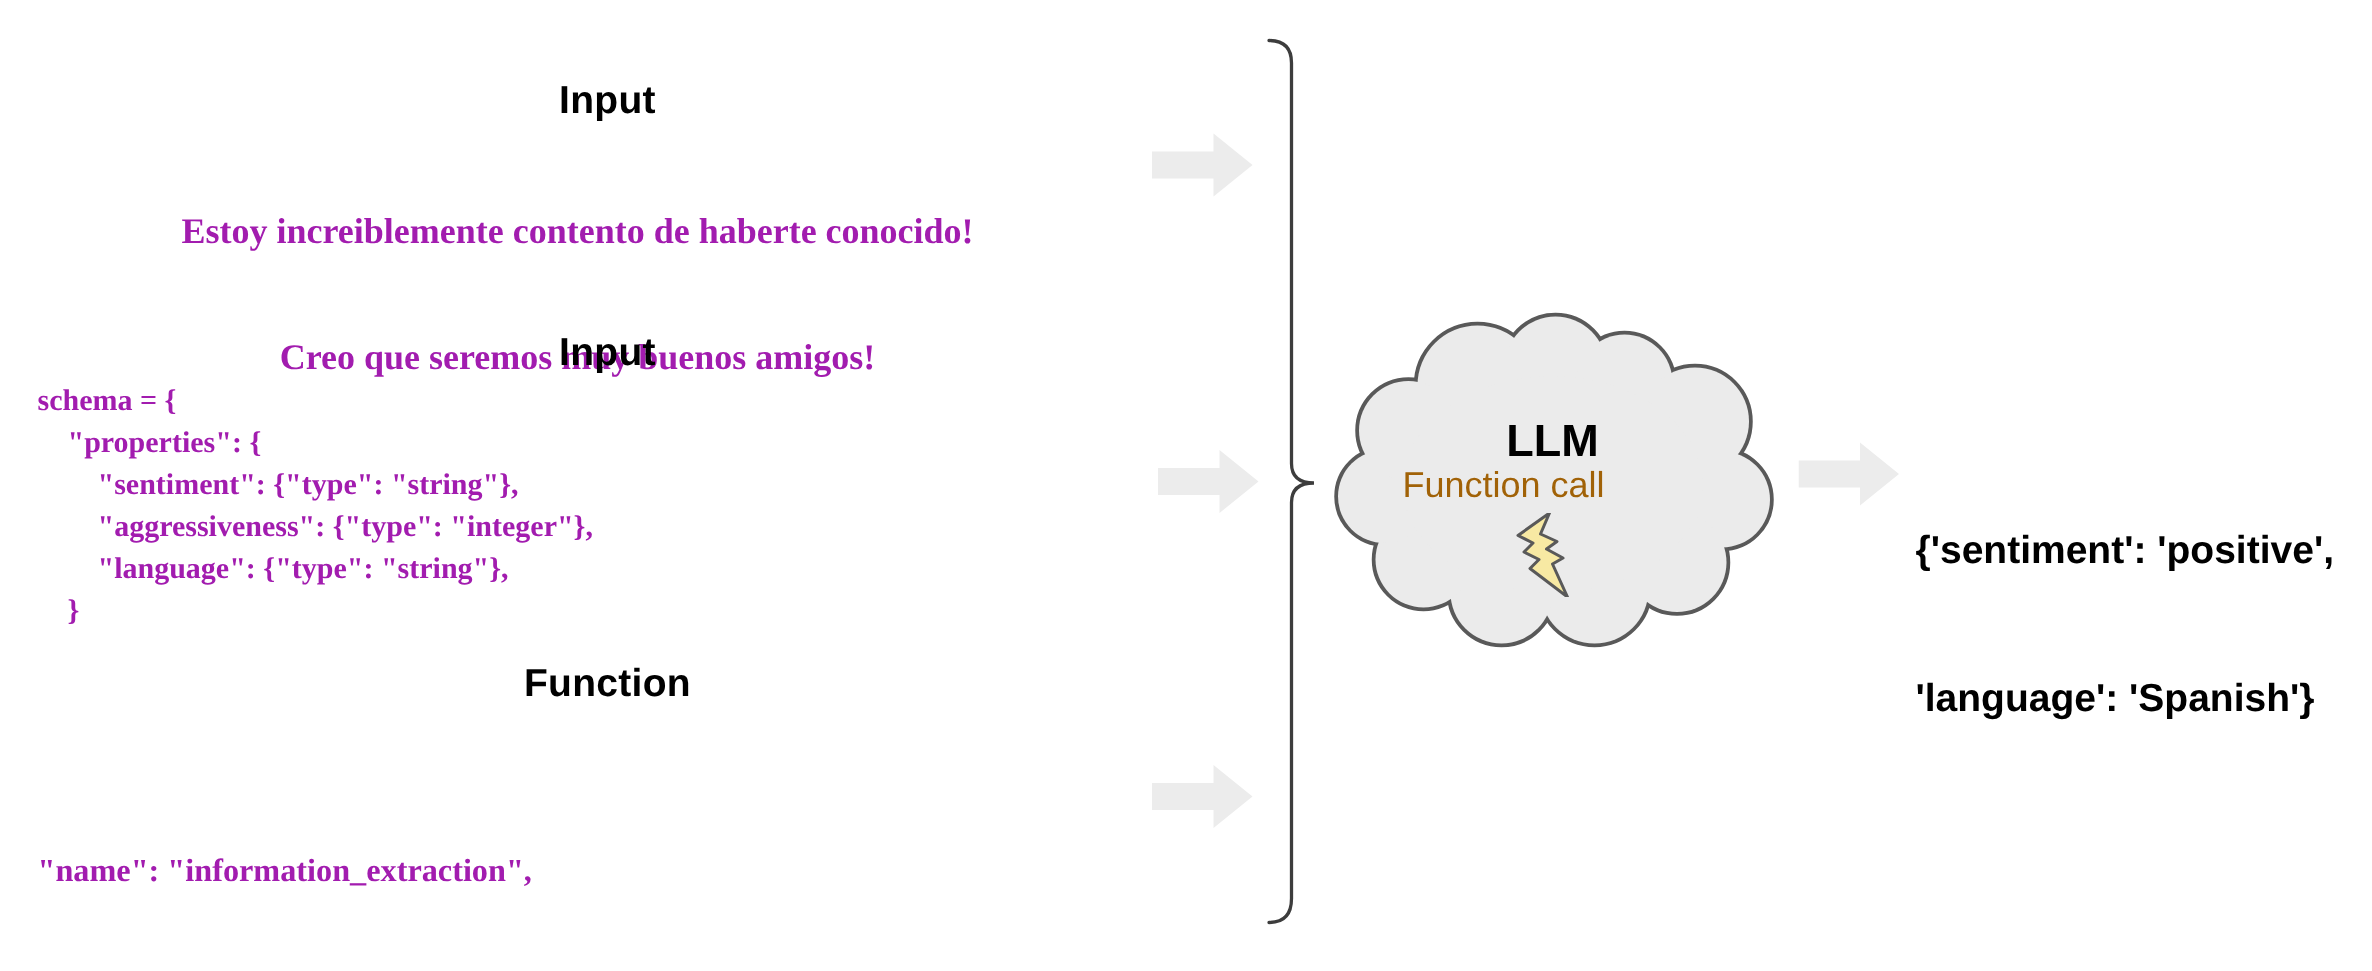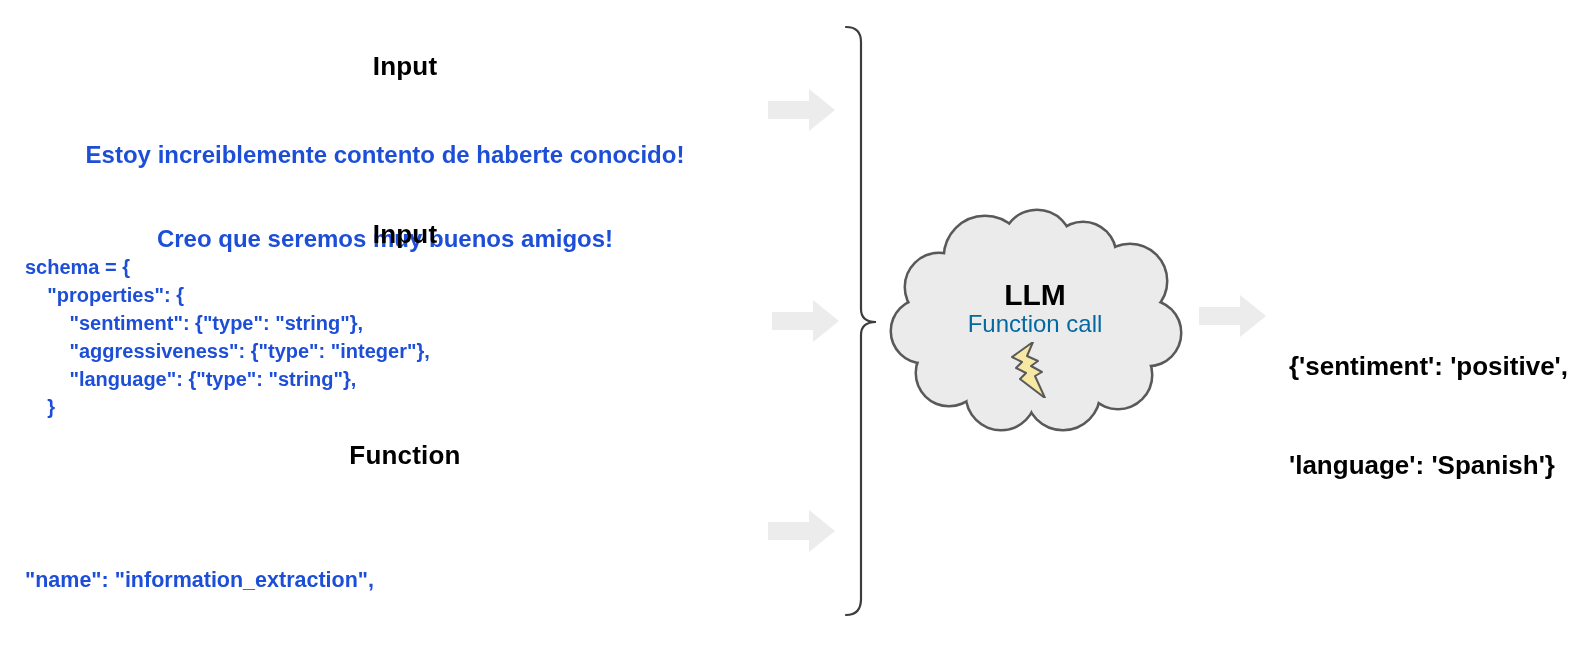--- a/index.html
+++ b/index.html
@@ -6,38 +6,38 @@
   body{
     width:1581px;height:647px;position:relative;background:#ffffff;overflow:hidden;
     font-family:"Liberation Sans",sans-serif;color:#000;
   }
   .abs{position:absolute;}
   .section-title{
     width:770px;left:0;text-align:center;
     font-weight:bold;font-size:26px;letter-spacing:0.2px;margin-left:20px;
   }
   .mono{
-    font-family:Liberation Sans, sans-serif;
-    font-weight:bold;color:#1d4ed8;
+    font-family:Liberation Serif, serif;
+    font-weight:bold;color:#a21caf;
   }
   .input-lines{
     left:0;width:770px;text-align:center;
     font-size:24px;line-height:28px;white-space:pre;
   }
   .code-block{
     left:25px;font-size:20px;line-height:28px;white-space:pre;
   }
   .func-lines{
     left:25px;font-size:21.5px;line-height:37.5px;white-space:pre;
   }
   .llm-title{
     width:200px;text-align:center;font-weight:bold;font-size:30px;margin-top:16px;
   }
   .llm-sub{
-    width:200px;text-align:center;font-weight:normal;font-size:24px;color:#0369a1;
+    width:200px;font-weight:normal;font-size:24px;color:#a16207;
   }
   .output-text{
     font-weight:bold;font-size:26px;line-height:33px;white-space:pre;
   }
   svg{display:block;}
 </style>
 </head>
 <body>
 
 <div class="abs section-title" style="top:51px;">Input</div>
@@ -115,16 +115,16 @@
 <div class="abs llm-sub" style="left:935px;top:310px;">Function call</div>
 
 <svg class="abs" style="left:1008px;top:342px;" width="46" height="56" viewBox="0 0 44 56">
   <path d="M 24 0 L 3 15 L 13 20 L 7 26 L 17 31 L 11 37 L 36 56 L 26 34 L 33 30 L 22 24 L 29 19 L 18 14 Z" fill="#f7e9a3" stroke="#595959" stroke-width="2" stroke-linejoin="round"></path>
 </svg>
 
 <svg class="abs" style="left:1199px;top:294px;" width="68" height="44" viewBox="0 0 68 44">
   <polygon points="0,13 41,13 41,1 67,22 41,43 41,31 0,31" fill="#ececec"></polygon>
 </svg>
 
-<div class="abs output-text" style="left:1277px;top:284px;margin-left:12px;">
+<div class="abs output-text" style="left:1277px;top:284px;">
   <div>{'sentiment': 'positive',</div>
   <div>'language': 'Spanish'}</div>
 </div>
 
 </body></html>

